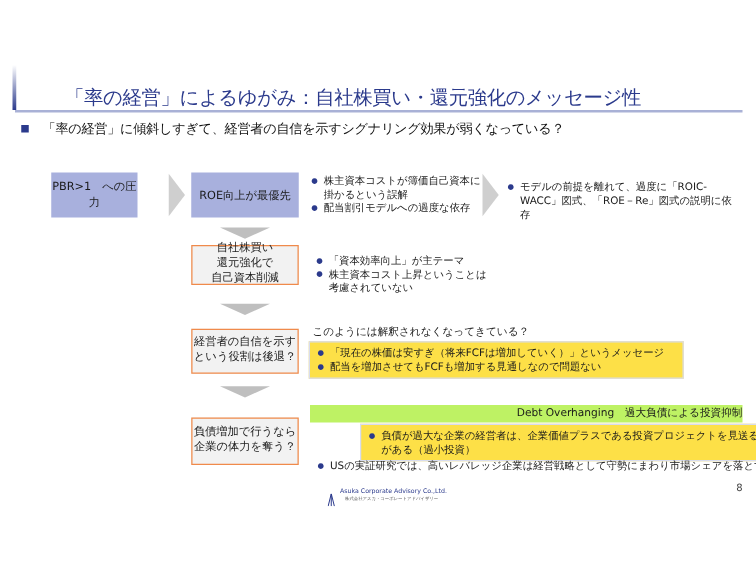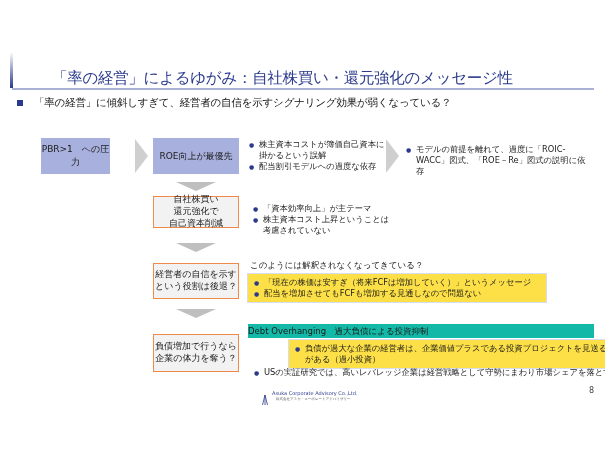--- a/index.html
+++ b/index.html
@@ -20,21 +20,21 @@
 
     .arrow-right { width:0; height:0; border-top:17px solid transparent; border-bottom:17px solid transparent;
       border-left:13px solid #cfcfcf; }
     .arrow-down { width:0; height:0; border-left:20px solid transparent; border-right:20px solid transparent;
       border-top:9px solid #bfbfbf; }
 
     .bullets { font-size:8.3px; color:#1a1a1a; line-height:1.35; }
     .bullets .b { position:relative; padding-left:10px; }
     .bullets .b::before { content:"●"; position:absolute; left:0; top:0; color:#2b3a8c; font-size:6px; line-height:11px; }
     .panel { border:1px solid #d7dcef; background:#fde047; box-sizing:border-box; padding:3px 6px; }
-    .hdr-band { background:#14b8a6; font-size:8.5px; text-align:left; color:#1a1a1a; line-height:14px; }
+    .hdr-band { background:#bef264; font-size:8.5px; text-align:right; color:#1a1a1a; line-height:14px; }
     .footer-logo { font-size:5px; color:#2b3a8c; }
     .page-num { font-size:8px; color:#444; }
   </style>
 </head>
 <body>
 
 <div class="abs title-bar"></div>
 <div class="abs title">「率の経営」によるゆがみ：自社株買い・還元強化のメッセージ性</div>
 <div class="abs title-rule"></div>
 <div class="abs sub-square"></div>

